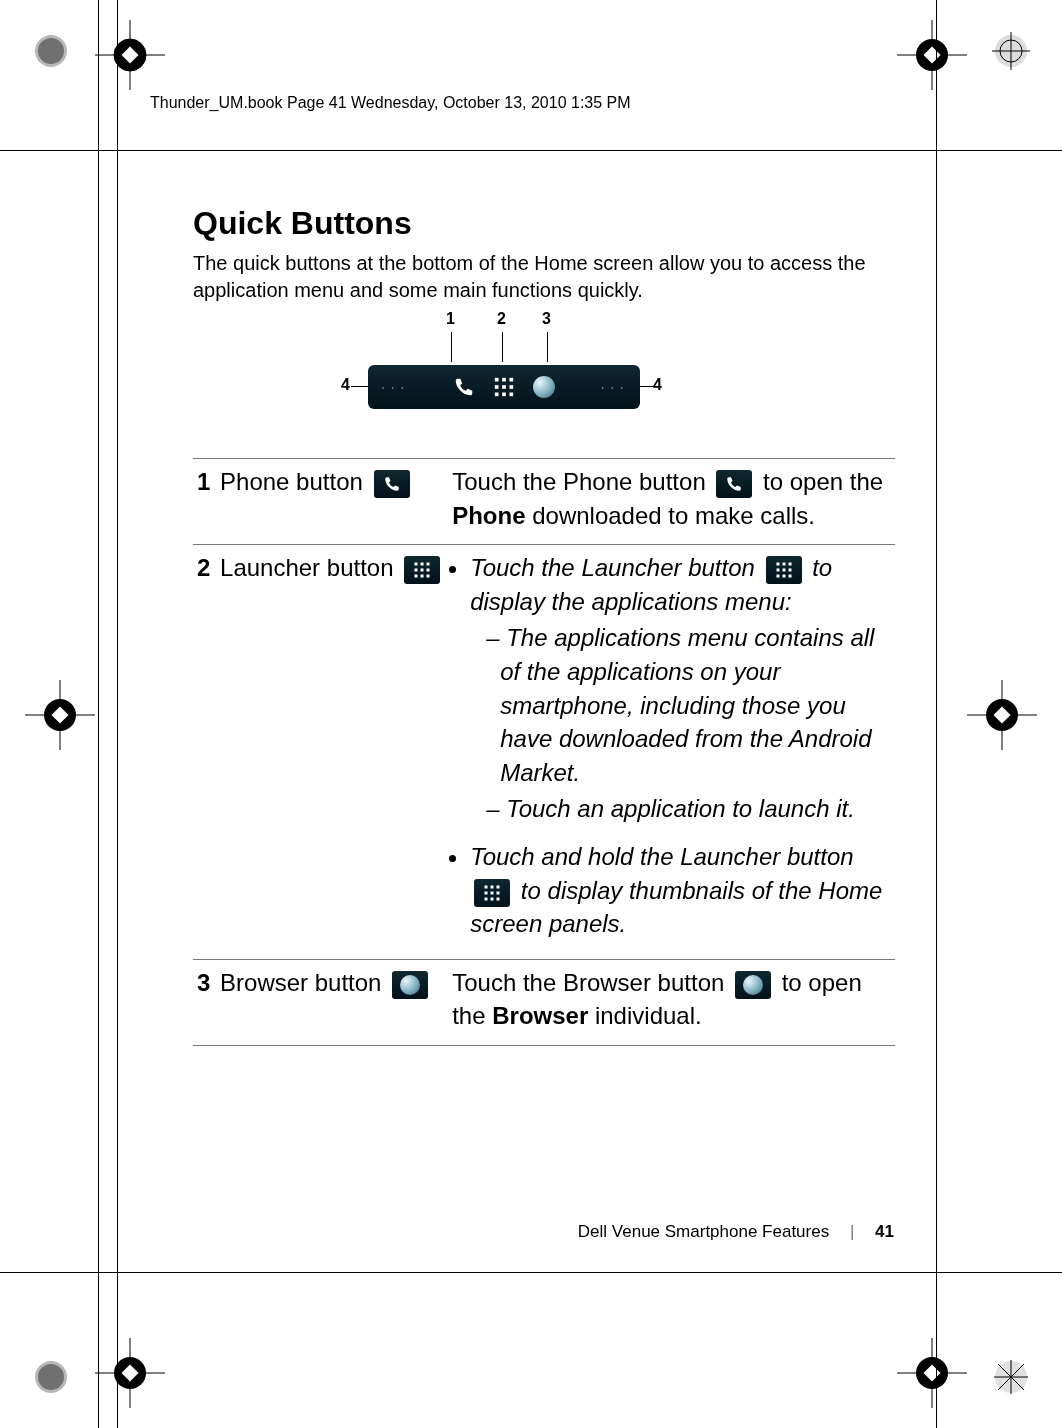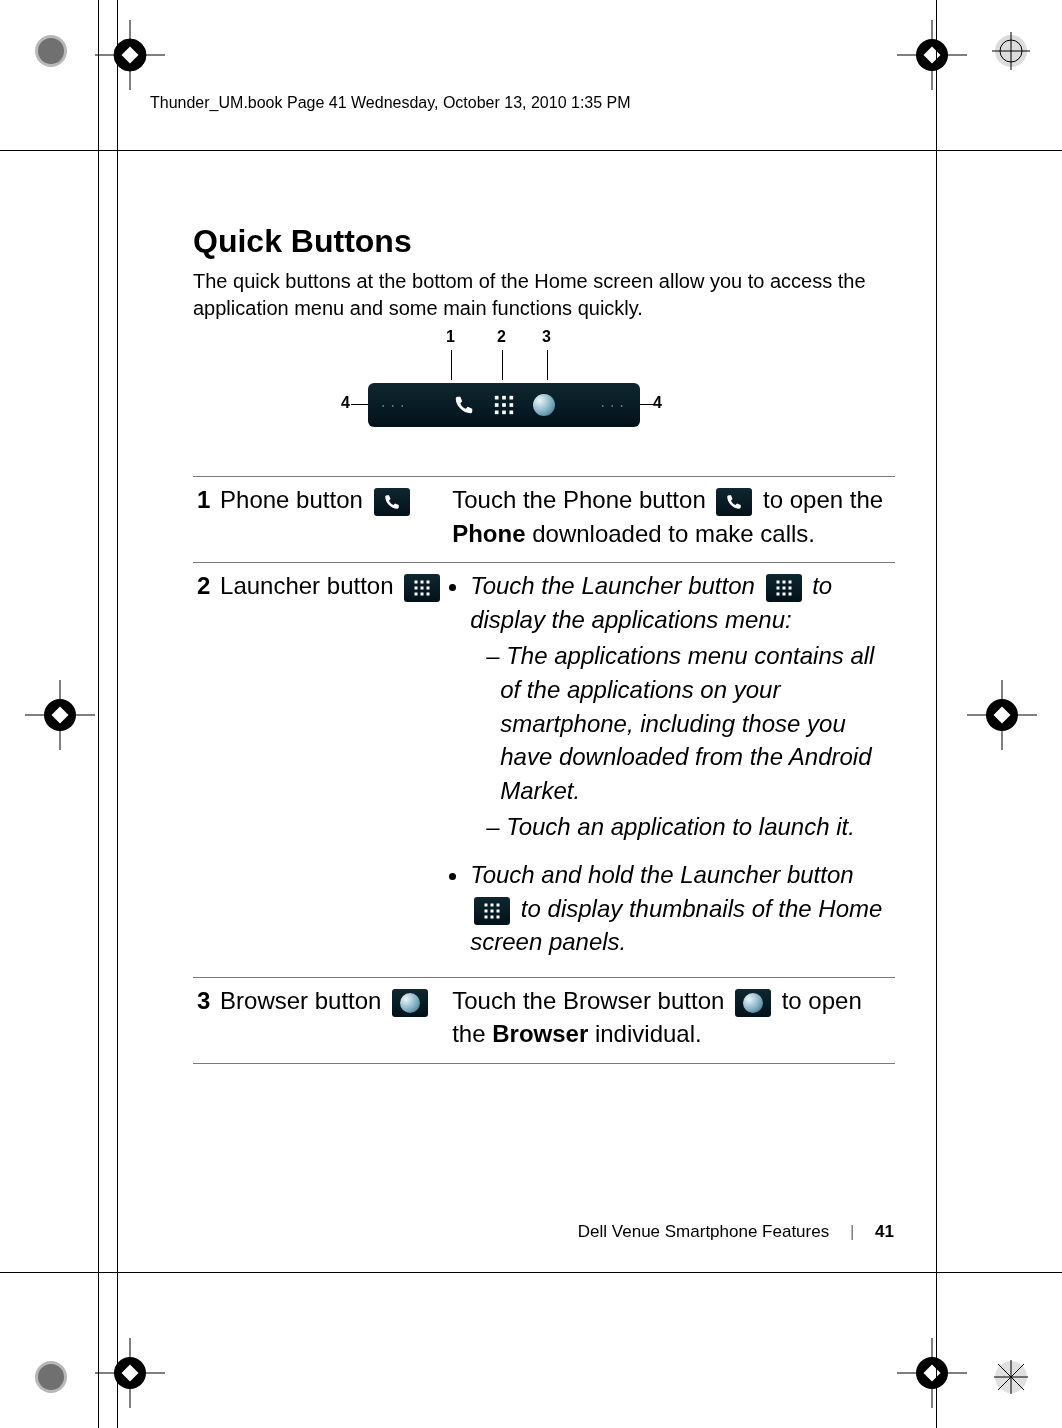--- a/index.html
+++ b/index.html
@@ -33,21 +33,21 @@
   .cv1 { left: 98px; }
   .cv2 { left: 117px; }
   .cv3 { right: 125px; }
   .ch1 { top: 150px; }
   .ch2 { bottom: 155px; }
 
   
   .running { position:absolute; top:60px; left:150px; font-family: Liberation Sans, sans-serif; font-size:16px;margin-top:34px; }
 
   
-  .content { position:absolute; top:223px; left:193px; width:702px; }
+  .content { position:absolute; top:205px; left:193px; width:702px; }
 
   h1.section-title { font-weight: 600; font-size: 32px; margin-bottom: 8px; }
 
   p.intro { font-size: 20px; line-height: 1.35; margin-bottom: 6px; }
 
   
   .diagram { position: relative; margin: 0 0 30px 0; height: 118px; }
   .bar-wrap { position:absolute; left:175px; top:55px; width:272px; height:44px;
               background: linear-gradient(#0f2730,#02111a);
               border-radius: 6px; display:flex; align-items:center; justify-content:space-between; padding:0 14px; }

